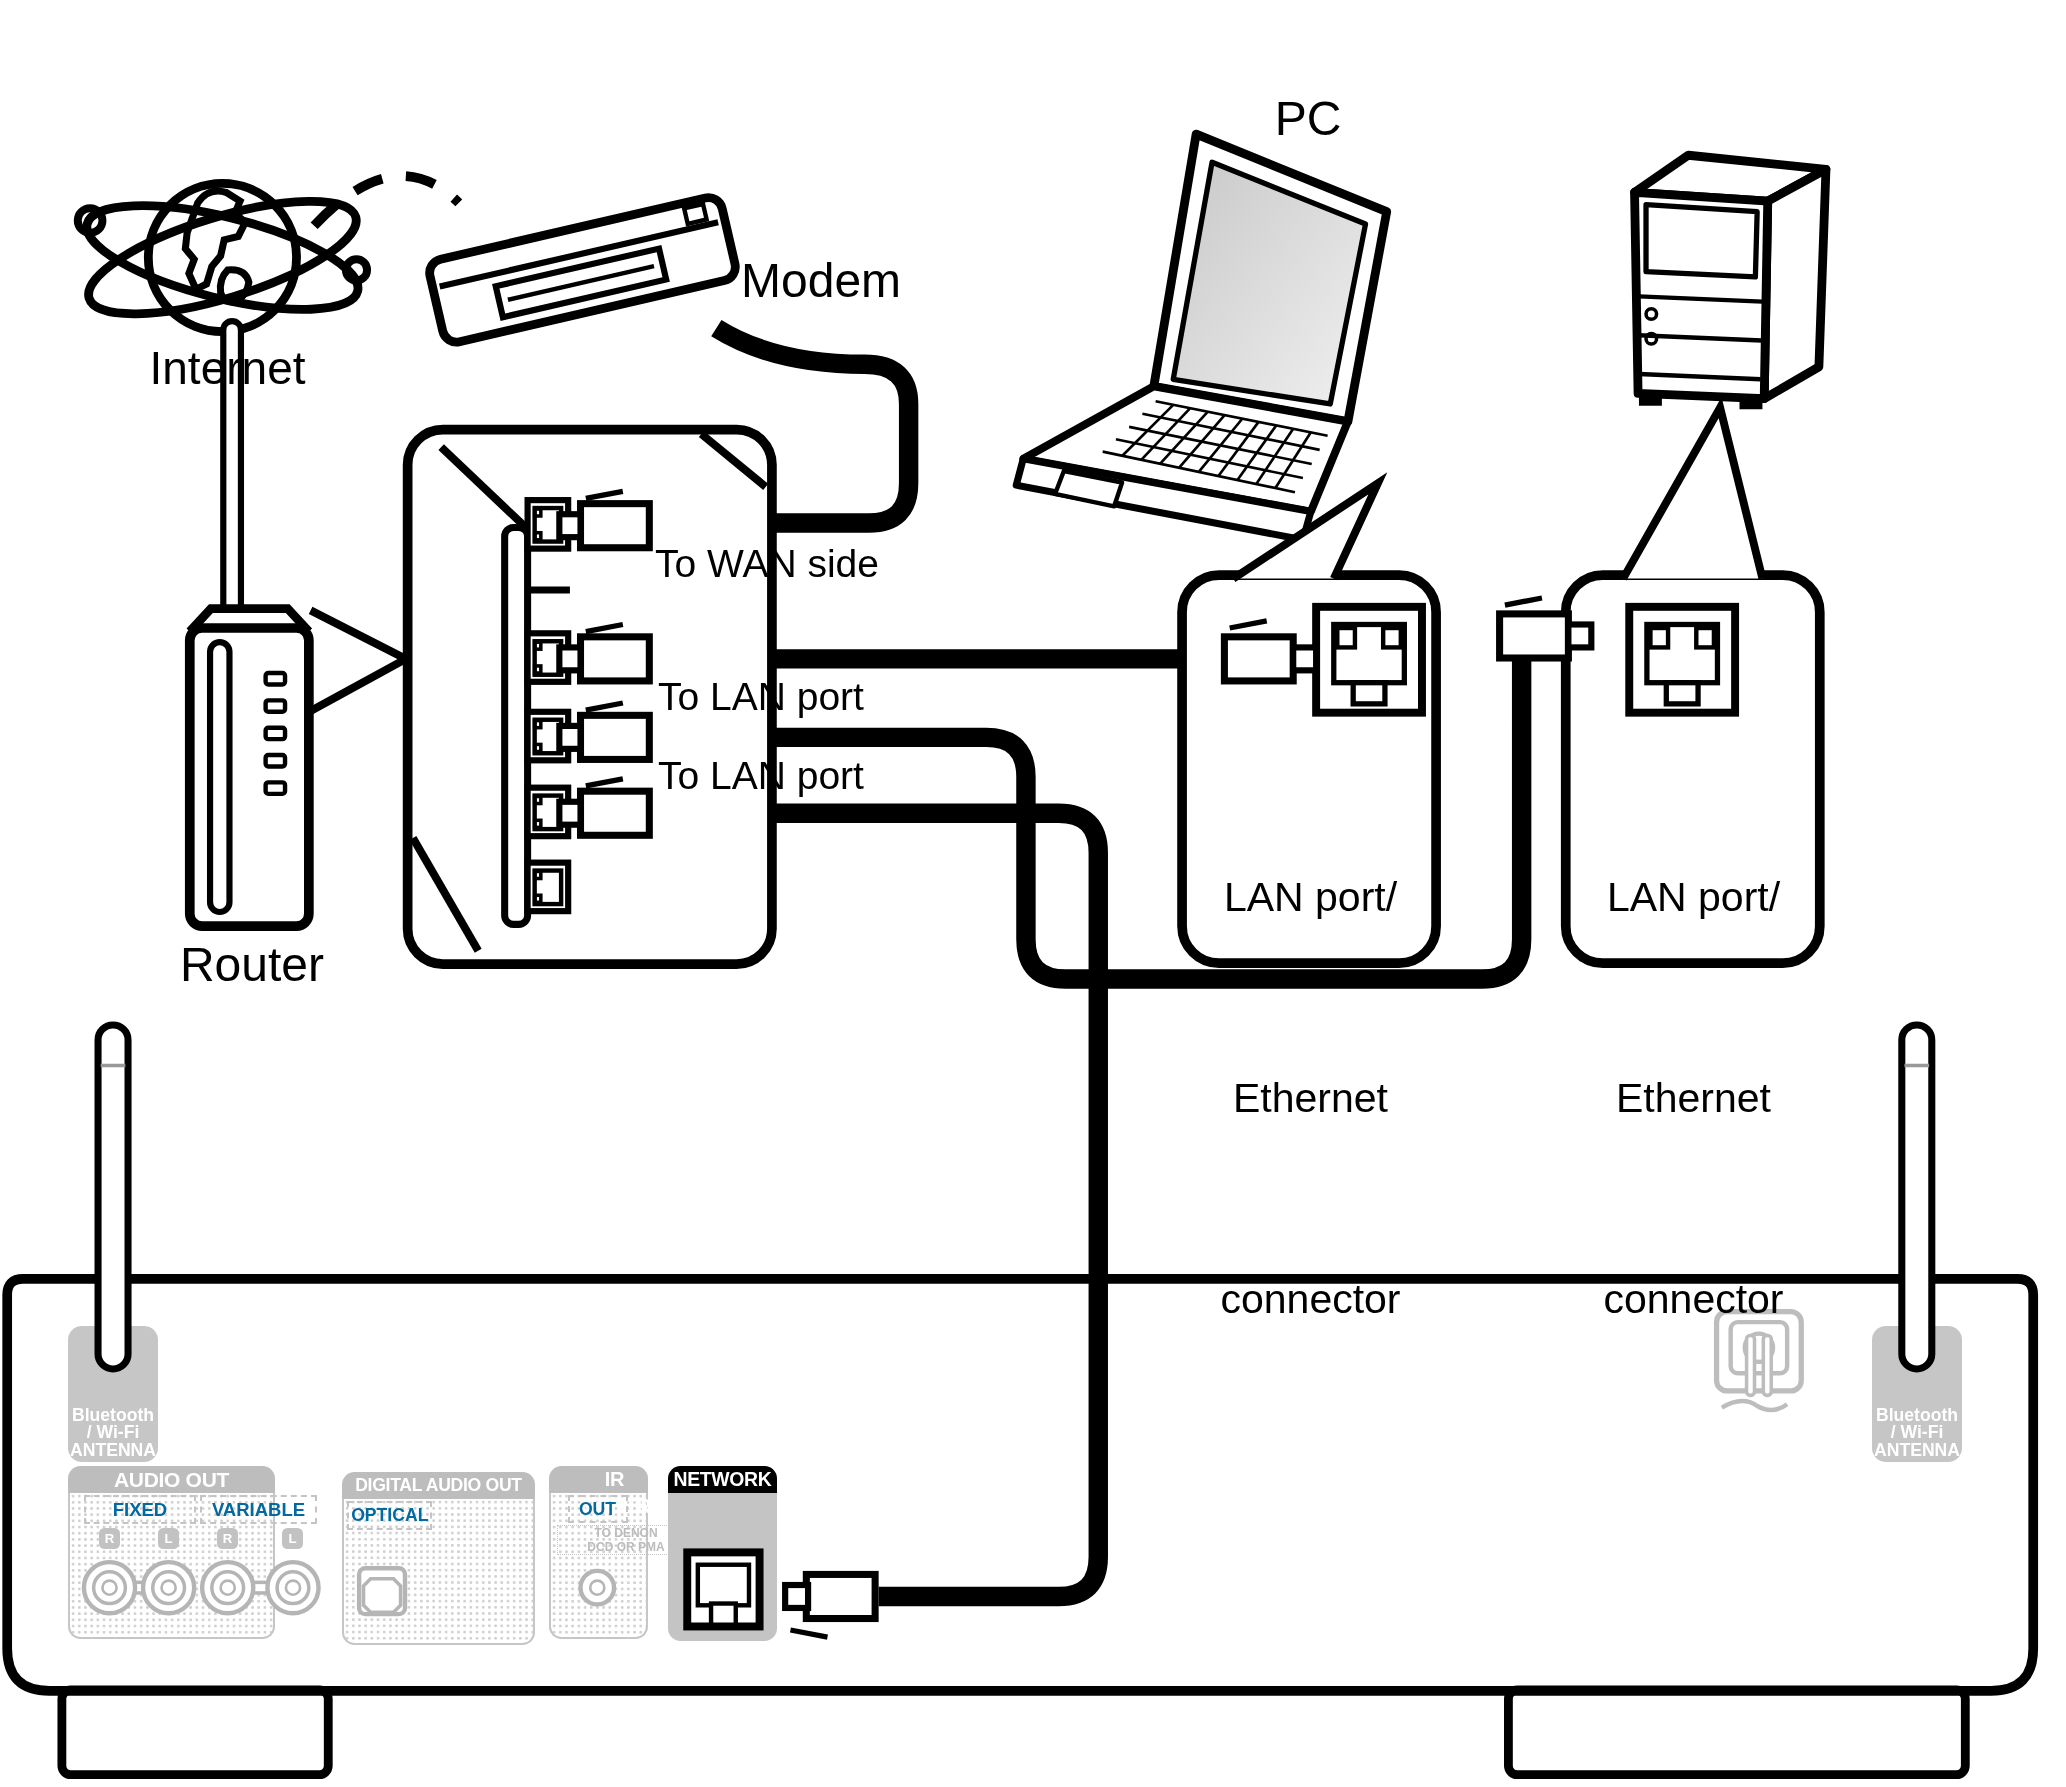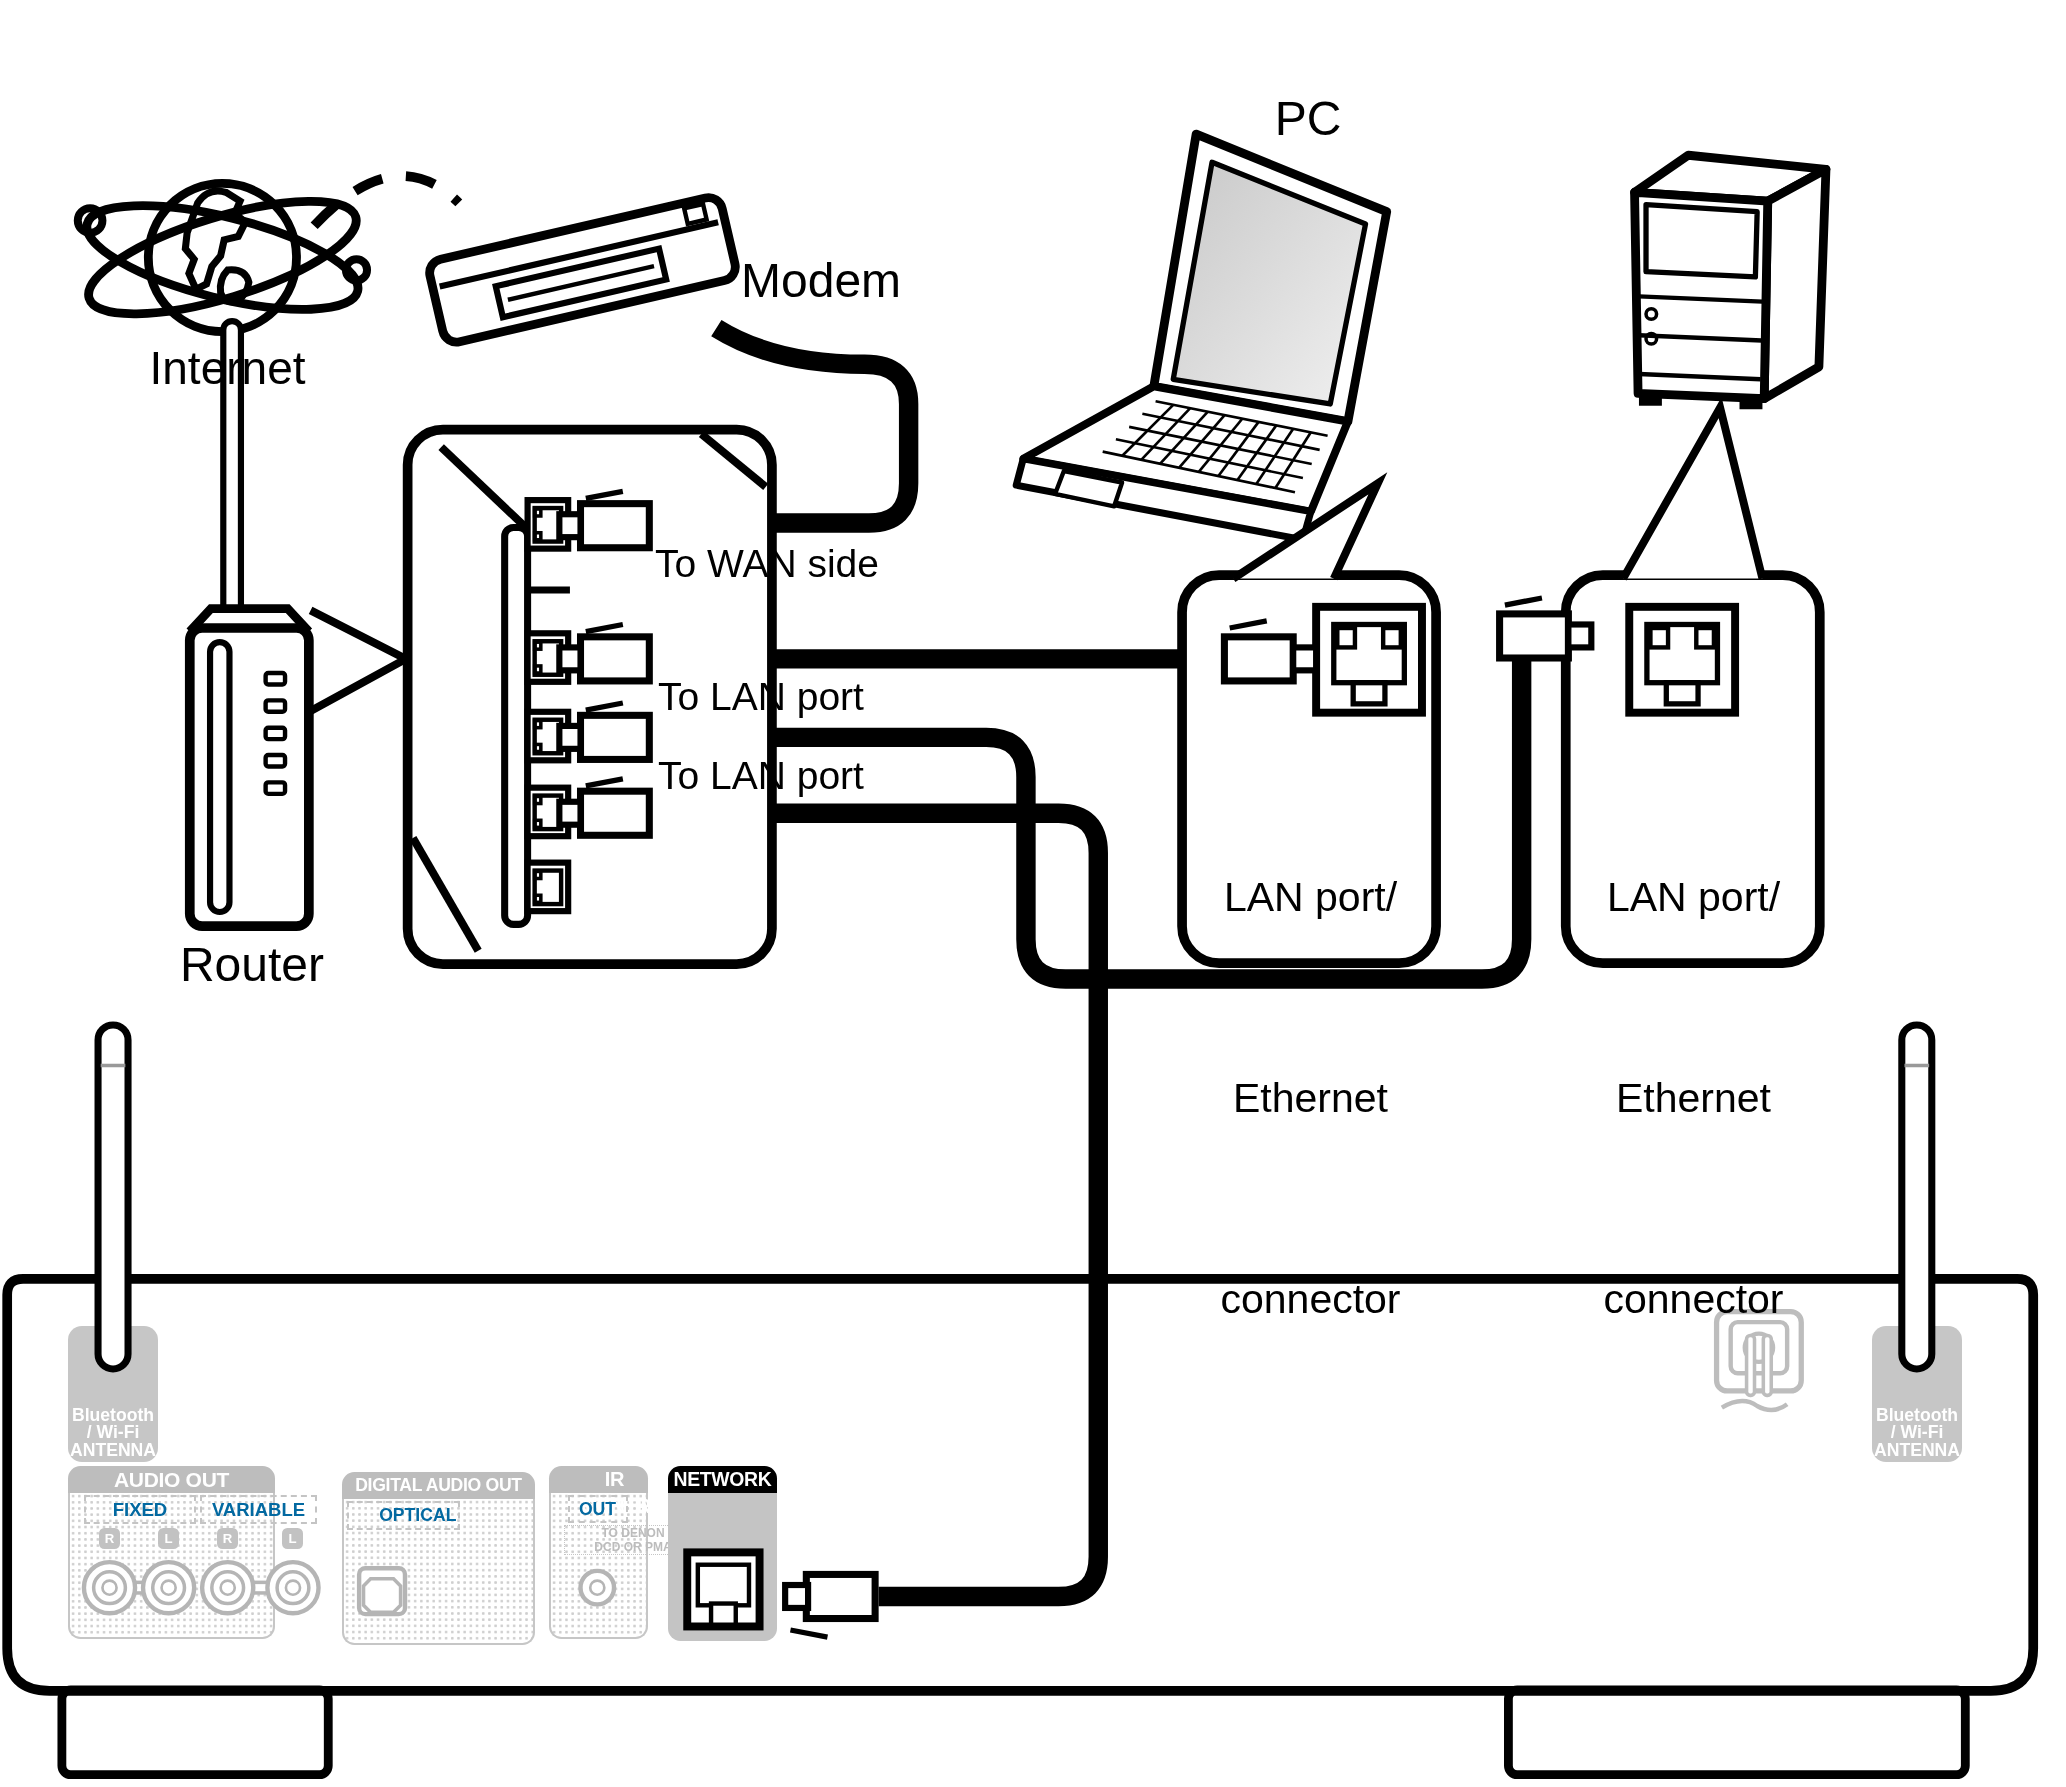--- a/index.html
+++ b/index.html
@@ -65,28 +65,28 @@
       <div class="tag" style="left:132px;top:29px;width:113px;height:25px;font-size:18.5px;">VARIABLE</div>
       <span class="badge" style="left:31px;top:62px;">R</span>
       <span class="badge" style="left:90px;top:62px;">L</span>
       <span class="badge" style="left:149px;top:62px;">R</span>
       <span class="badge" style="left:214px;top:62px;">L</span>
     </div>
 
     <div class="sec" style="left:342px;top:1472px;width:193px;height:173px;">
       <div class="sec-body"></div>
       <div class="sec-head" style="font-size:17.6px;">DIGITAL AUDIO OUT</div>
-      <div class="tag" style="left:5.3px;top:29px;width:81px;height:25px;font-size:17.6px;padding-left:28px;">OPTICAL</div>
+      <div class="tag" style="left:5.3px;top:29px;width:81px;height:25px;font-size:17.6px;">OPTICAL</div>
     </div>
 
     <div class="sec" style="left:549px;top:1466px;width:99px;height:173px;">
       <div class="sec-body"></div>
       <div class="sec-head" style="font-size:20px;padding-left:32px;">IR CONTROL</div>
       <div class="tag" style="left:18.5px;top:29px;width:56px;height:24px;font-size:17.6px;">OUT</div>
-      <div class="note" style="left:15px;top:59px;width:88px;font-size:12px;padding-left:24px;">
+      <div class="note" style="left:8px;top:59px;width:88px;font-size:12px;padding-left:24px;">
         <div>TO DENON</div>
         <div>DCD OR PMA</div>
       </div>
     </div>
 
     <div class="sec" style="left:668px;top:1466px;width:109px;height:175px;">
       <div class="net-body"></div>
       <div class="sec-head" style="font-size:19.4px;background:#000;">NETWORK</div>
     </div>
   </div>

